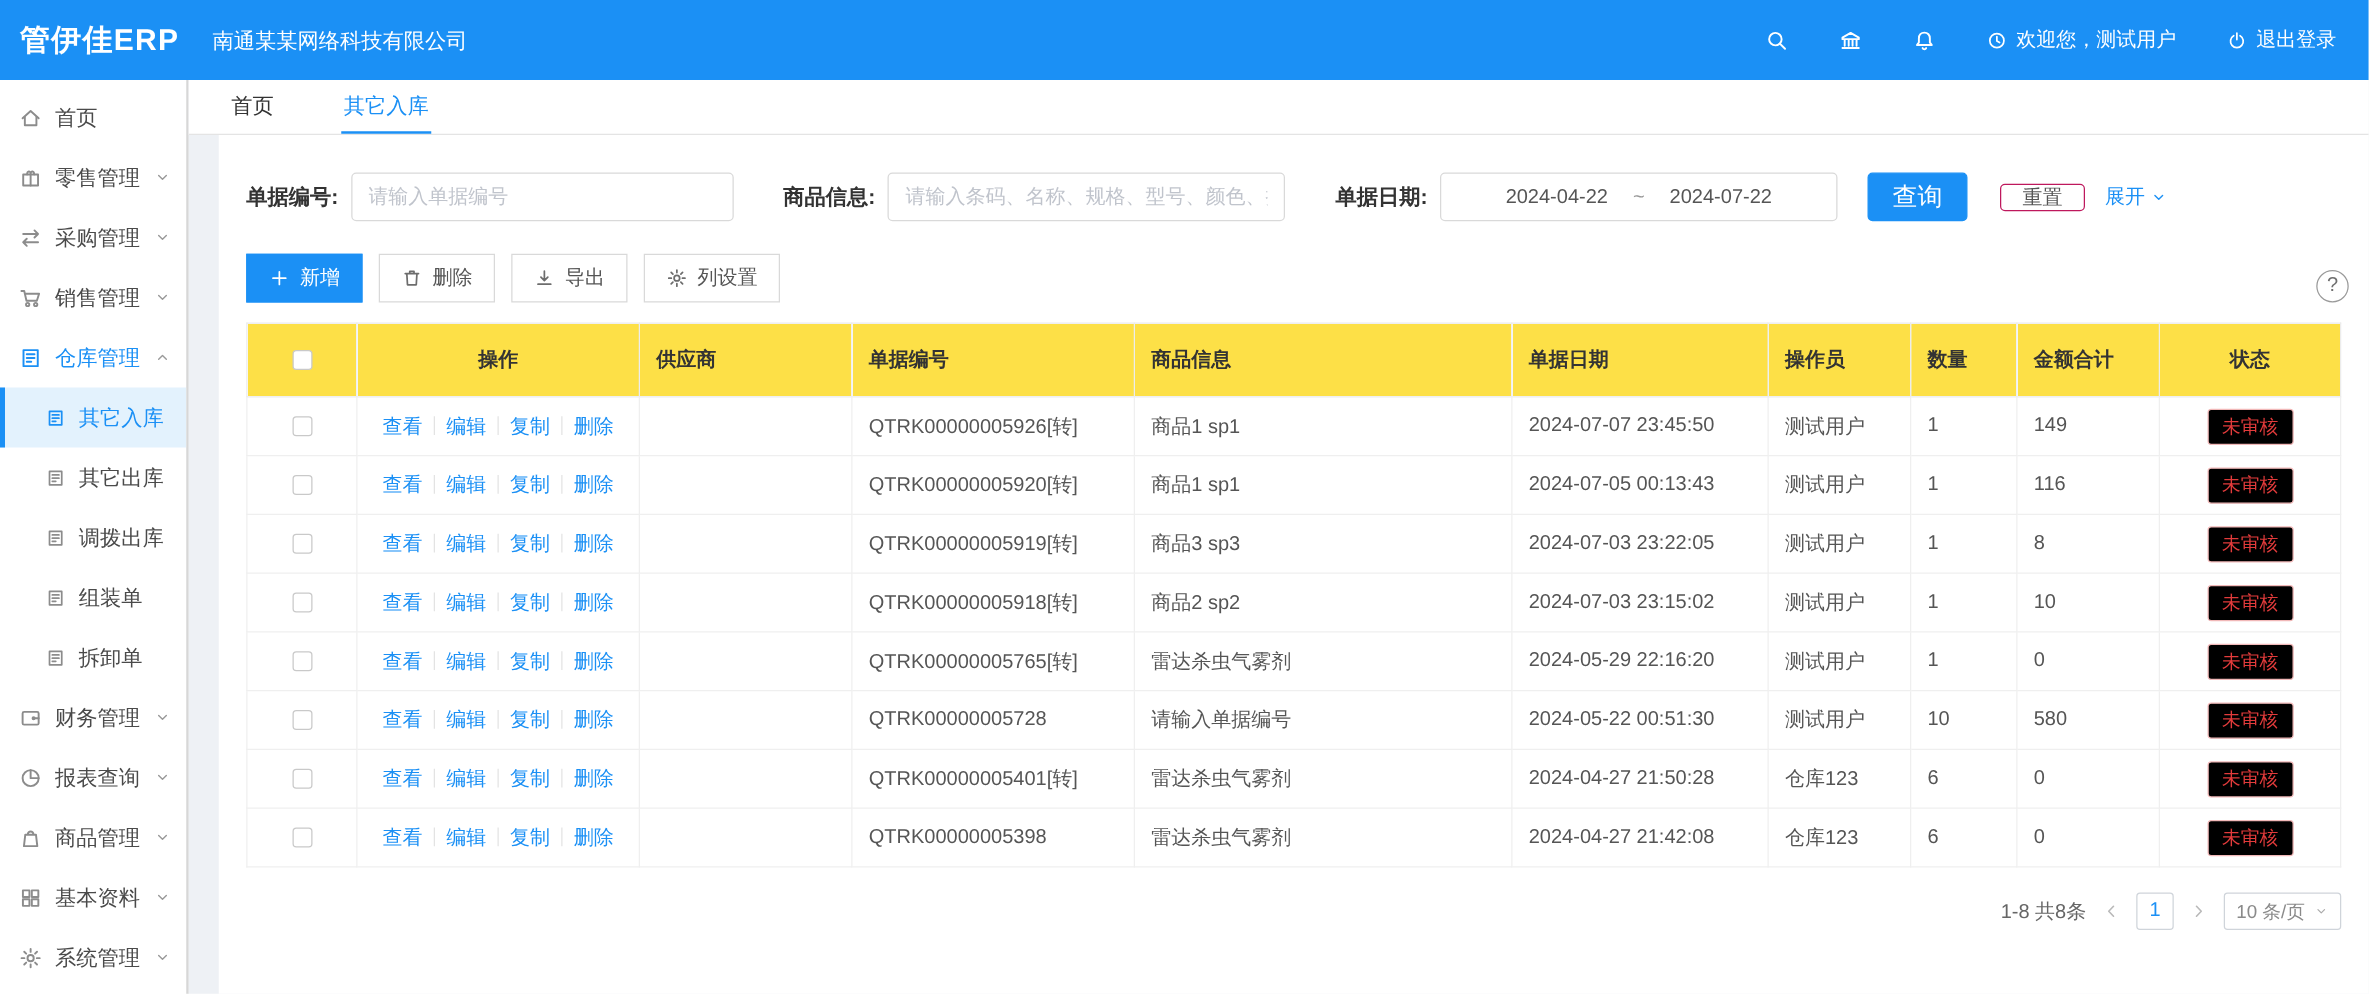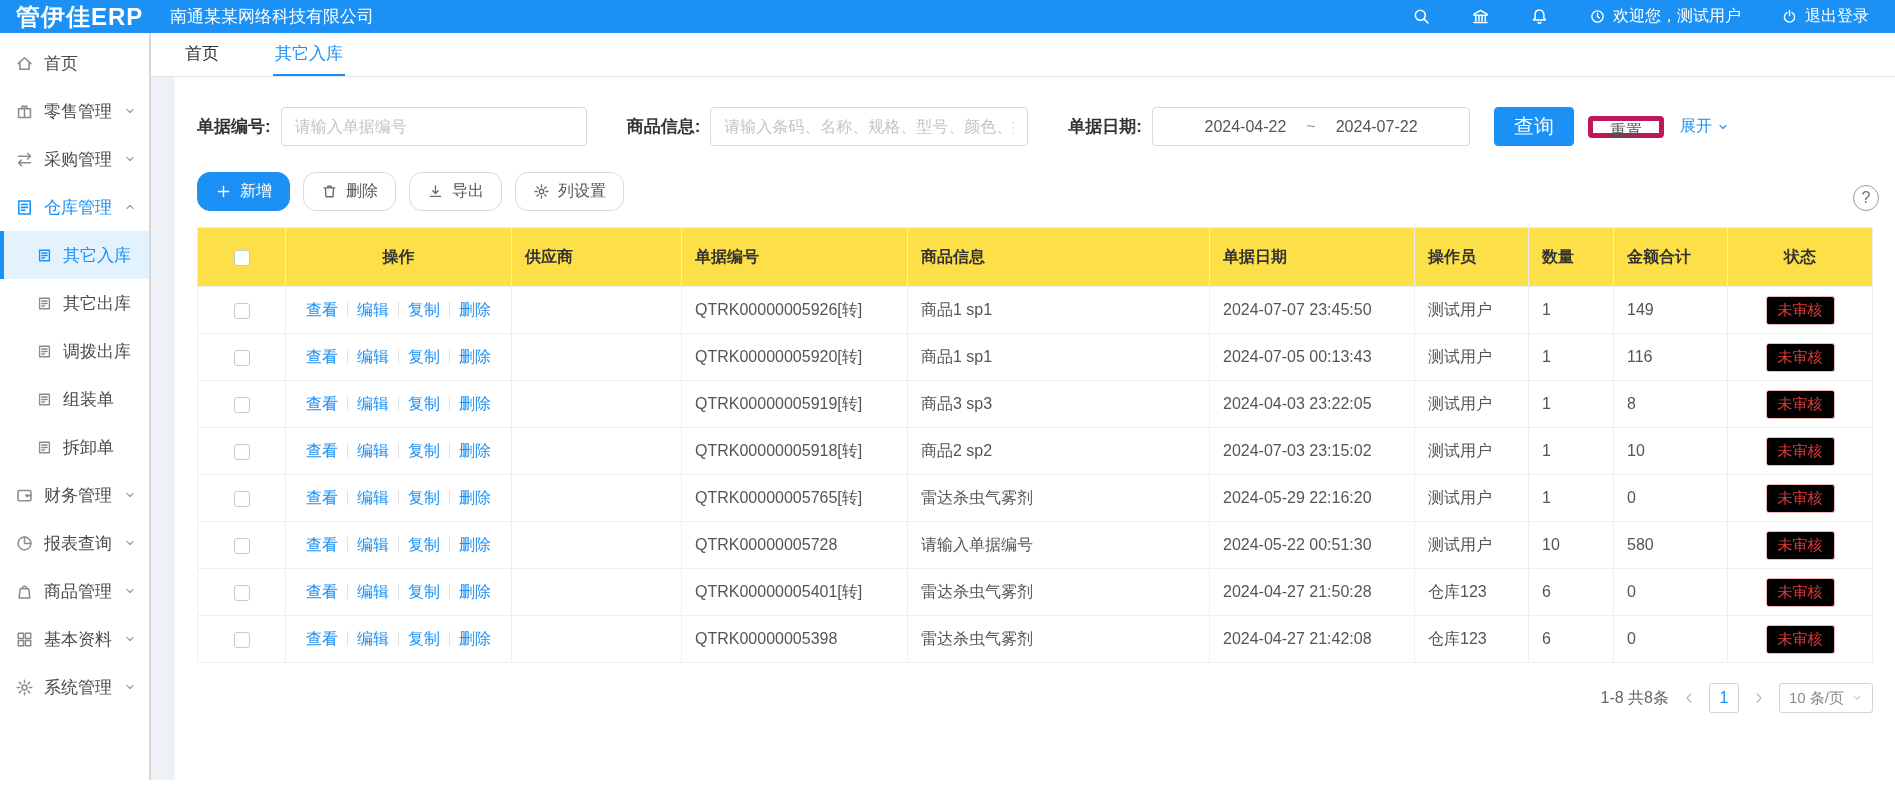--- a/index.html
+++ b/index.html
@@ -2,21 +2,21 @@
 <html><head>
 <meta charset="utf-8">
 <style>
   * { box-sizing: border-box; margin: 0; padding: 0; }
   html,body { width:1895px; height:795px; overflow:hidden; background:#fff;
     font-family:"Liberation Sans","DejaVu Sans",sans-serif; }
   a { text-decoration:none; cursor:pointer; }
   svg { display:block; width:100%; height:100%; }
 
   
-  .topbar { height:33px; background:#1b90f5; display:flex; align-items:center; color:#fff; }
+  .topbar { height:64px; background:#1b90f5; display:flex; align-items:center; color:#fff; }
   .logo { width:160px; padding-left:16px; font-size:24px; font-weight:bold; letter-spacing:1px; }
   .company { font-size:17px; margin-left:10px; }
   .topbar-right { margin-left:auto; display:flex; align-items:center; gap:40px; padding-right:26px; font-size:16px; }
   .tb-icon { width:19px; height:19px; display:inline-block; color:#fff; cursor:pointer; }
   .tb-icon.sm { width:17px; height:17px; margin-right:7px; }
   .tb-group { display:flex; align-items:center; cursor:pointer; }
 
   
   .layout { display:flex; height:747px; }
   .sidebar { width:151px; background:#fff; border-right:2px solid #d7d7d7; overflow:hidden; }
@@ -43,26 +43,26 @@
 
   .filter-row { display:flex; align-items:center; padding-top:30px; font-size:17px; color:#333; }
   .f-label { font-weight:600; margin-right:10px; white-space:nowrap; }
   .f-label.g { margin-left:40px; }
   .f-input { height:39px; border:1px solid #d9d9d9; border-radius:4px; padding:0 13px; font-size:16px; color:#333; width:306px; outline:none; }
   .f-input::placeholder { color:#c0c4cc; }
   .f-input.wide { width:318px; }
   .date-box { width:318px; height:39px; border:1px solid #d9d9d9; border-radius:4px; display:flex; align-items:center; justify-content:center; gap:20px; font-size:16px; color:#555; cursor:pointer; }
   .tilde { color:#999; }
   .btn-primary { background:#1b90f5; color:#fff; border:1px solid #1b90f5; border-radius:4px; height:39px; padding:0 19px; font-size:20px; margin-left:24px; cursor:pointer; }
-  .btn-default { background:#fff; color:#555; border:5px solid #be185d; border-radius:4px; height:22px; padding:0 17px; font-size:16px; margin-left:14px; cursor:pointer; }
+  .btn-default { background:#fff; color:#555; border:1px solid #be185d; border-radius:4px; height:22px; padding:0 17px; font-size:16px; margin-left:26px; cursor:pointer; }
   .expand-link { color:#1b90f5; font-size:16px; display:flex; align-items:center; gap:4px; margin-left:16px; cursor:pointer; }
   .x-chev { width:14px; height:14px; display:inline-block; }
 
   .toolbar { display:flex; gap:13px; margin-top:26px; }
-  .tb-btn { height:39px; border-radius:13px; display:flex; align-items:center; gap:8px; padding:0 17px; font-size:16px; background:#fff; border:1px solid #d9d9d9; color:#555; cursor:pointer; }
+  .tb-btn { height:39px; border-radius:0; display:flex; align-items:center; gap:8px; padding:0 17px; font-size:16px; background:#fff; border:1px solid #d9d9d9; color:#555; cursor:pointer; }
   .tb-btn .bi { width:17px; height:17px; display:inline-block; color:#6d6d6d; }
   .tb-btn.primary { background:#1b90f5; border-color:#1b90f5; color:#fff; }
   .tb-btn.primary .bi { color:#fff; }
 
   .help-circle { position:absolute; right:16px; top:108px; width:26px; height:26px; border:1px solid #9a9a9a; border-radius:50%; color:#6f6f6f; font-size:16px; display:flex; align-items:center; justify-content:center; cursor:pointer; }
 
   
   .table-wrap { margin-top:16px; }
   table { width:100%; border-collapse:collapse; table-layout:fixed; font-size:16px; color:#555; }
   th, td { border:1px solid #efefef; padding:0 13px; height:47px; text-align:left; white-space:nowrap; overflow:hidden; }
@@ -159,20 +159,35 @@
               <path d="M3 5.2h10M10.6 2.8 13 5.2l-2.4 2.4M13 10.8H3m2.4-2.4L3 10.8l2.4 2.4"></path>
             </svg>
           </span>
           <span class="menu-label">采购管理</span>
           <span class="menu-chevron">
             <svg viewBox="0 0 16 16" fill="none" stroke="currentColor" stroke-width="1.3" stroke-linecap="round" stroke-linejoin="round">
               <path d="M4.5 6.2 8 9.7l3.5-3.5"></path>
             </svg>
           </span>
         </div>
+        <div class="menu-item">
+          <span class="menu-icon">
+            <svg viewBox="0 0 16 16" fill="none" stroke="currentColor" stroke-width="1.3" stroke-linecap="round" stroke-linejoin="round">
+              <path d="M1.8 3.2h1.9l1.5 6.6h7L13.7 5H4.4"></path>
+              <circle cx="6" cy="12.3" r="1.1"></circle>
+              <circle cx="11.4" cy="12.3" r="1.1"></circle>
+            </svg>
+          </span>
+          <span class="menu-label">销售管理</span>
+          <span class="menu-chevron">
+            <svg viewBox="0 0 16 16" fill="none" stroke="currentColor" stroke-width="1.3" stroke-linecap="round" stroke-linejoin="round">
+              <path d="M4.5 6.2 8 9.7l3.5-3.5"></path>
+            </svg>
+          </span>
+        </div>
         <div class="menu-item active">
           <span class="menu-icon">
             <svg viewBox="0 0 16 16" fill="none" stroke="currentColor" stroke-width="1.3" stroke-linecap="round" stroke-linejoin="round">
               <rect x="3.2" y="2.6" width="9.6" height="10.8"></rect>
               <path d="M5.4 5.4h5.2M5.4 7.9h5.2M5.4 10.4h3"></path>
             </svg>
           </span>
           <span class="menu-label">仓库管理</span>
           <span class="menu-chevron">
             <svg viewBox="0 0 16 16" fill="none" stroke="currentColor" stroke-width="1.3" stroke-linecap="round" stroke-linejoin="round">
@@ -421,21 +436,21 @@
                 <td>1</td>
                 <td>116</td>
                 <td class="status-cell"><span class="badge">未审核</span></td>
               </tr>
               <tr class="data-row">
                 <td class="cb-cell"><span class="cb"></span></td>
                 <td class="actions-cell"><a class="action-link">查看</a><span class="action-sep"></span><a class="action-link">编辑</a><span class="action-sep"></span><a class="action-link">复制</a><span class="action-sep"></span><a class="action-link">删除</a></td>
                 <td></td>
                 <td>QTRK00000005919[转]</td>
                 <td>商品3 sp3</td>
-                <td>2024-04-03 23:22:05</td>
+                <td>2024-07-03 23:22:05</td>
                 <td>测试用户</td>
                 <td>1</td>
                 <td>8</td>
                 <td class="status-cell"><span class="badge">未审核</span></td>
               </tr>
               <tr class="data-row">
                 <td class="cb-cell"><span class="cb"></span></td>
                 <td class="actions-cell"><a class="action-link">查看</a><span class="action-sep"></span><a class="action-link">编辑</a><span class="action-sep"></span><a class="action-link">复制</a><span class="action-sep"></span><a class="action-link">删除</a></td>
                 <td></td>
                 <td>QTRK00000005918[转]</td>

